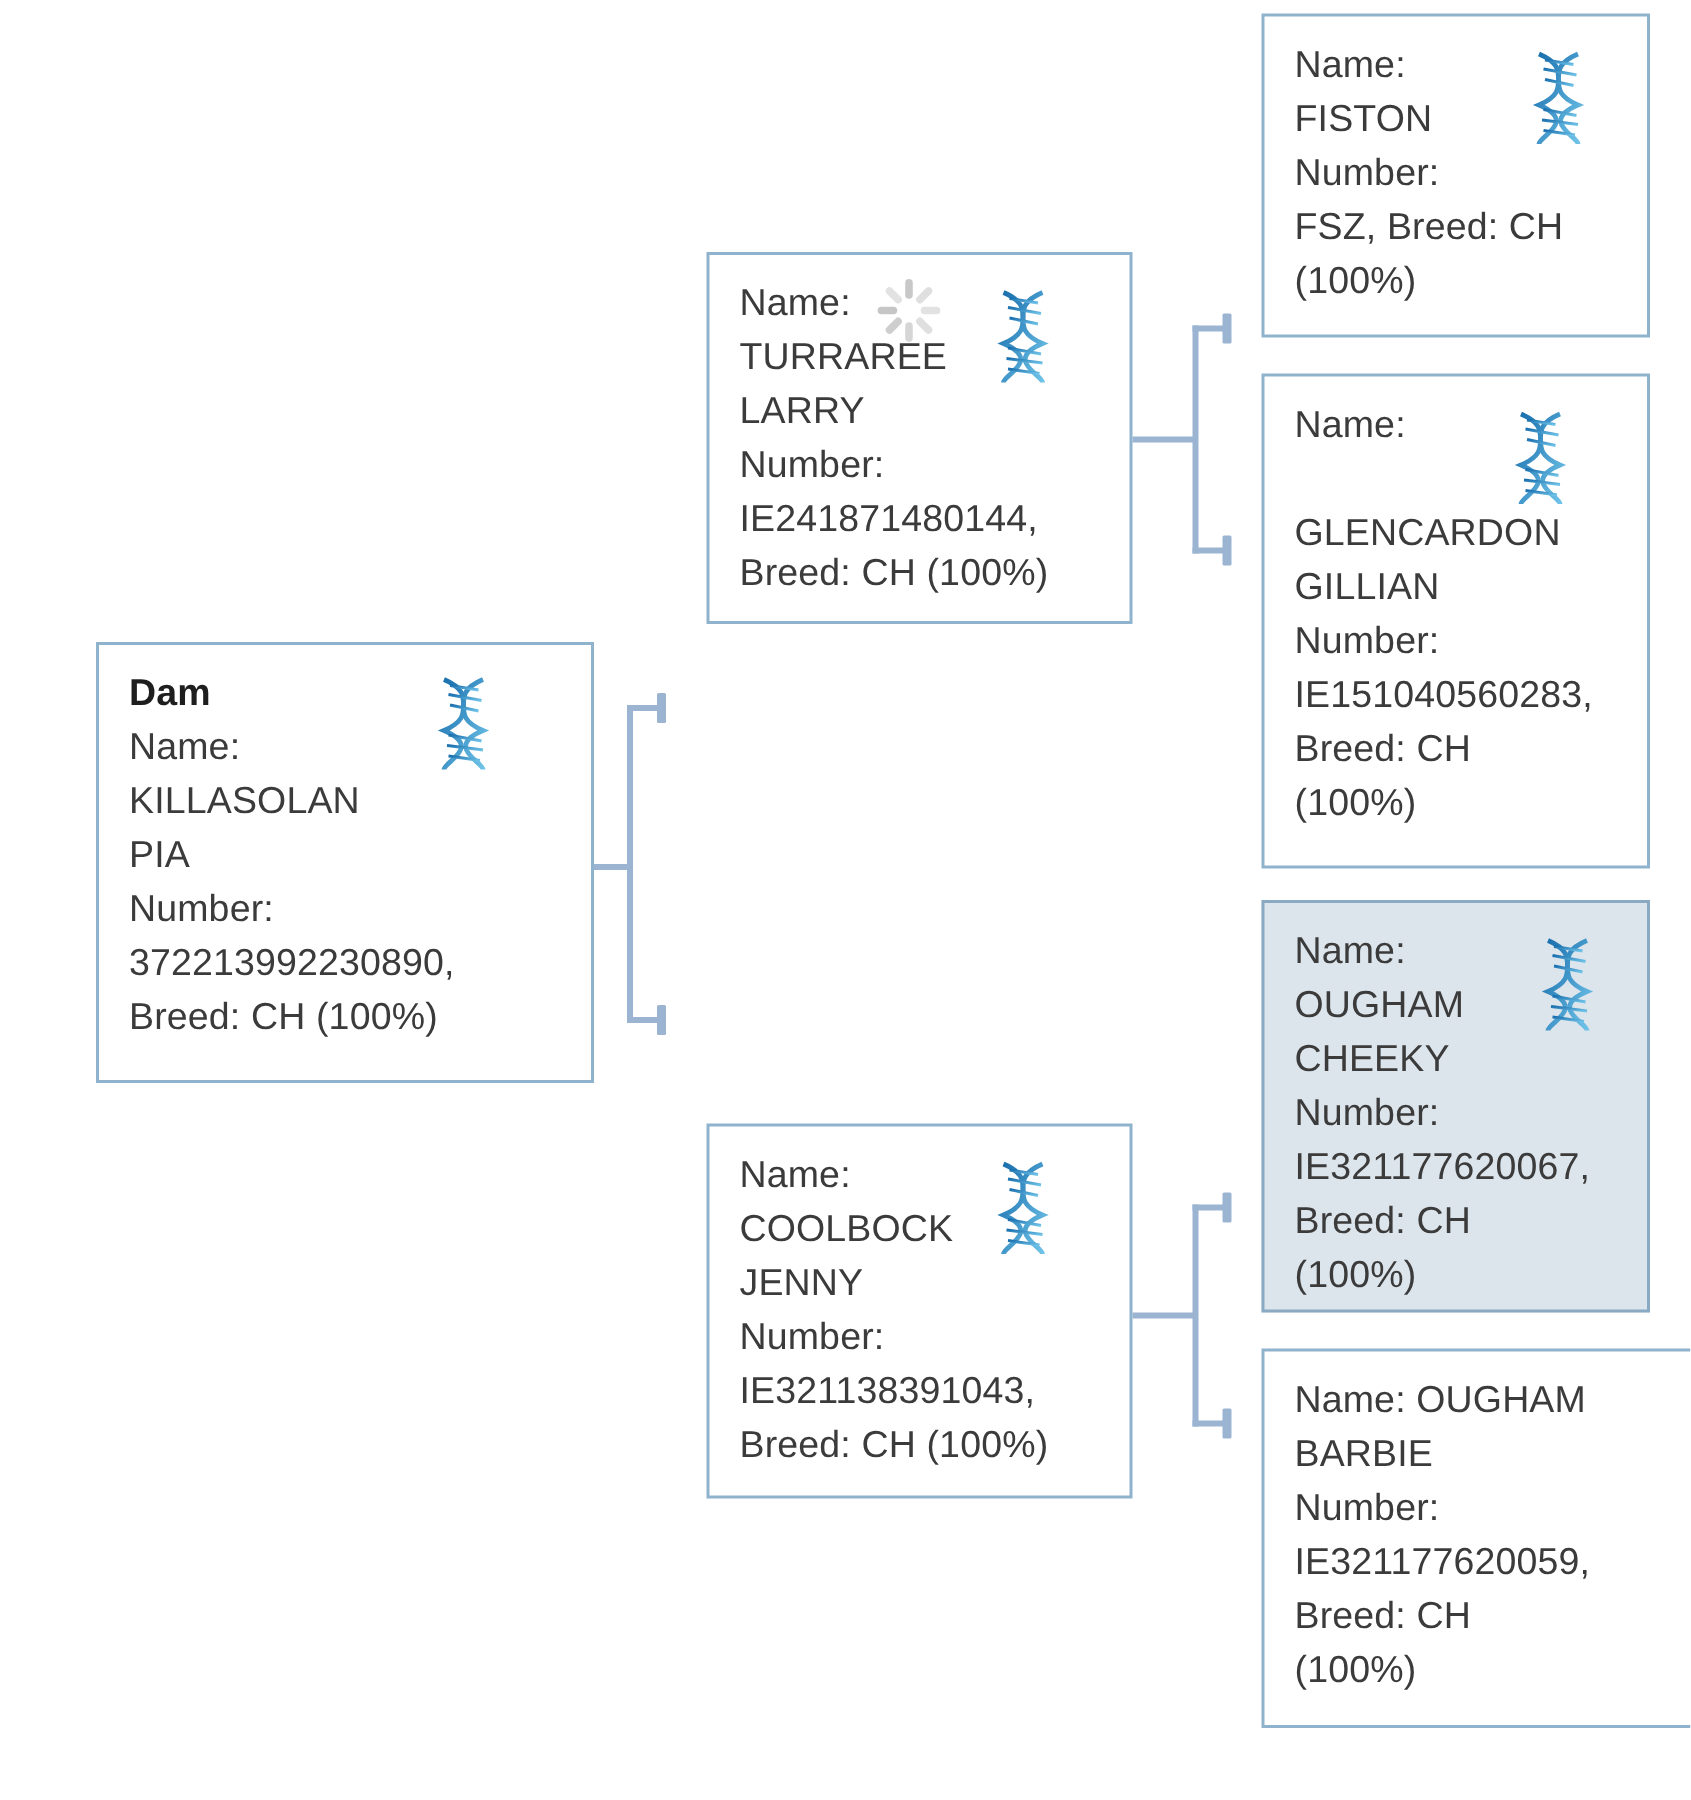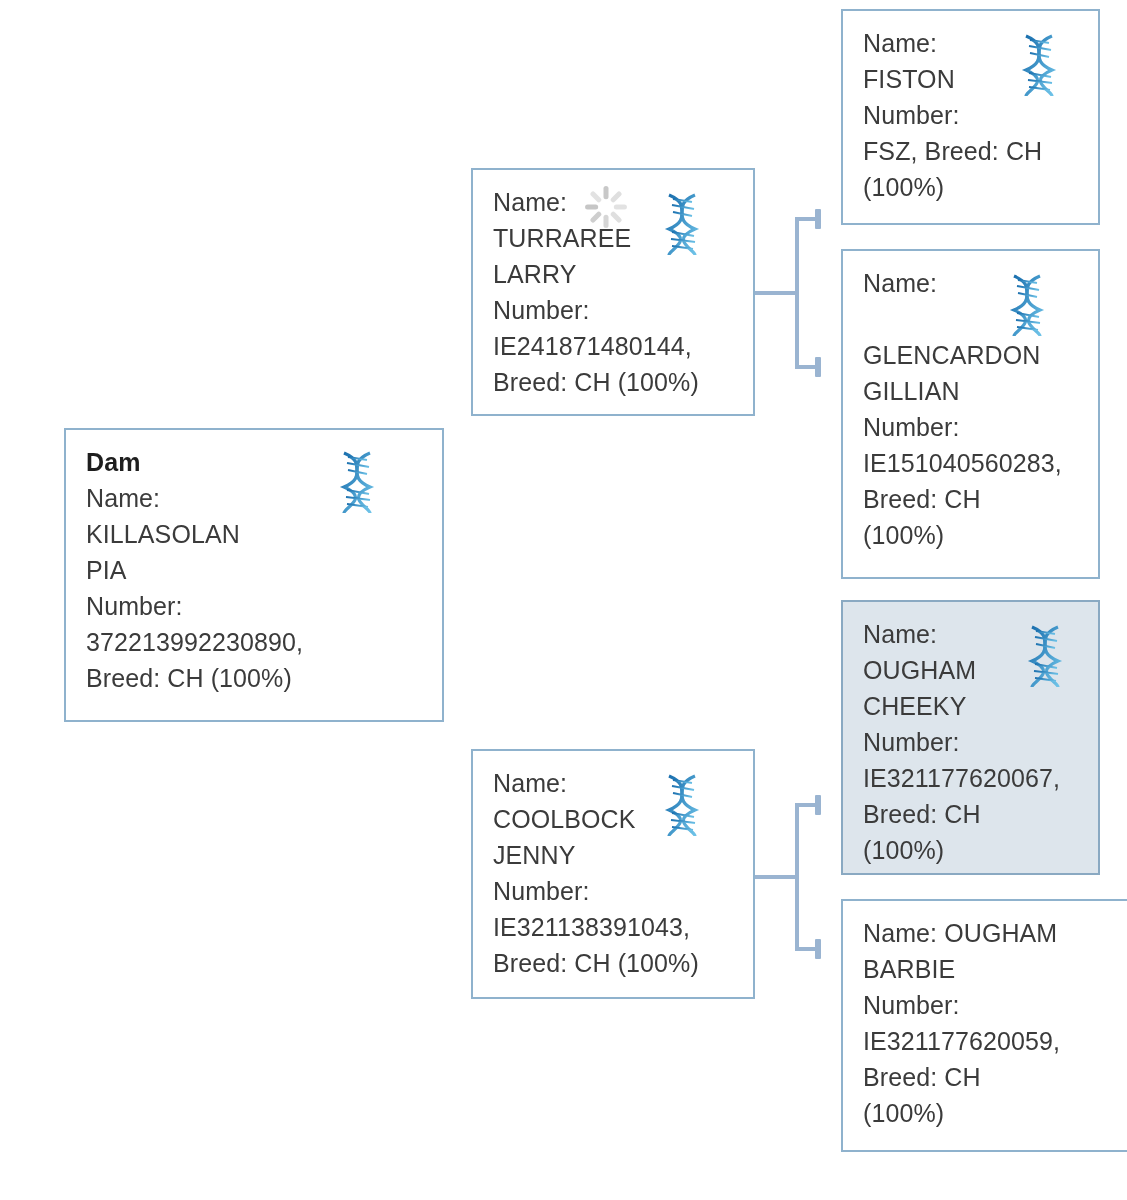--- a/index.html
+++ b/index.html
@@ -114,21 +114,21 @@
   <div class="connector" style="left:737px; top:785px; width:100px; height:175px;">
     <div class="conn-cap" style="left:0px;   top:82px;"></div>
     <div class="conn-line conn-h" style="left:4px;  top:90px; width:56px;"></div>
     <div class="conn-line conn-v" style="left:58px; top:18px; height:148px;"></div>
     <div class="conn-line conn-h" style="left:58px; top:18px;  width:24px;"></div>
     <div class="conn-line conn-h" style="left:58px; top:162px; width:24px;"></div>
     <div class="conn-cap" style="left:78px; top:10px;"></div>
     <div class="conn-cap" style="left:78px; top:154px;"></div>
   </div>
 
-  <div class="animal-box" style="left:46px; top:428px; width:380px; height:294px;">
+  <div class="animal-box" style="left:46px; top:428px; width:332px; height:294px;">
     <div class="box-text"><span class="role">Dam</span><br><span>Name:
 KILLASOLAN
 PIA
 Number:
 372213992230890,
 Breed: CH (100%)</span></div>
     <svg class="dna-icon" viewBox="0 0 46 66" style="right:62px; top:20px;">
       <defs>
         <linearGradient id="g1" x1="0" y1="0" x2="1" y2="1">
           <stop offset="0%" stop-color="#1a6fae"></stop>

